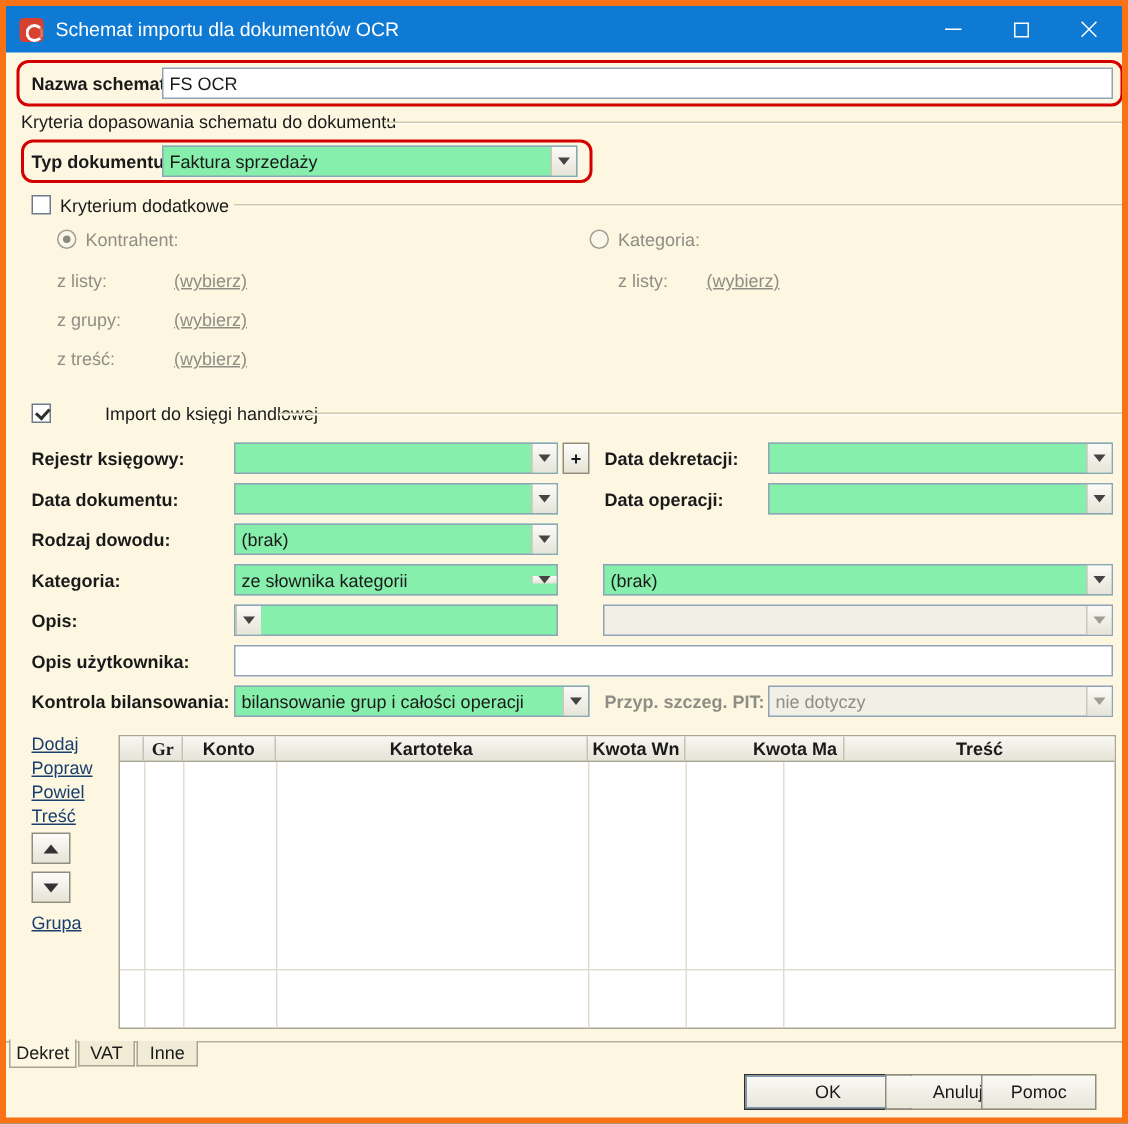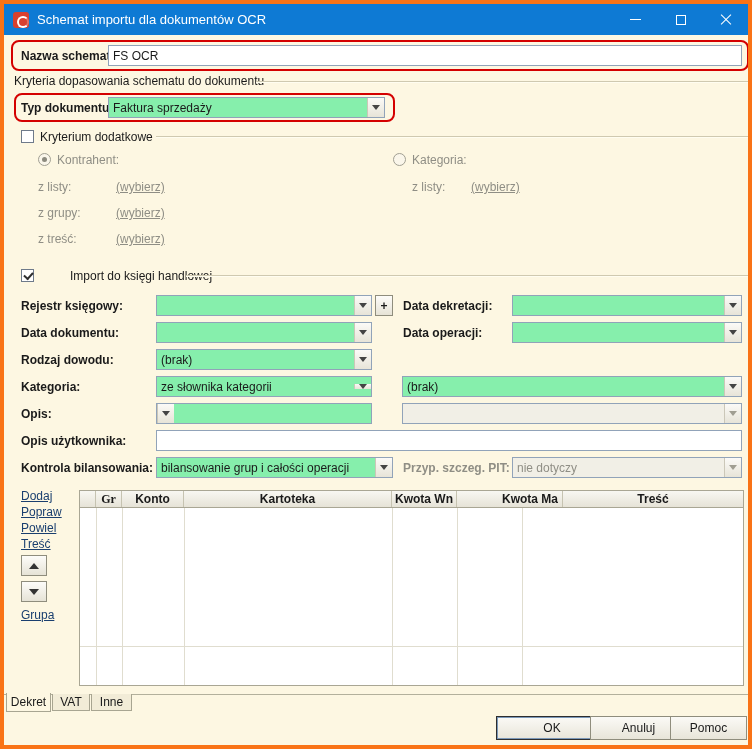--- a/index.html
+++ b/index.html
@@ -245,18 +245,18 @@
     </div>
   </div>
 
   <span class="tabline"></span>
   <span class="tab active" style="left:2px;width:45px;">Dekret</span>
   <span class="tab" style="left:48px;width:38px;">VAT</span>
   <span class="tab" style="left:87px;width:41px;">Inne</span>
 
   <span class="btn default" style="left:492px;top:712px;width:112px;">OK</span>
   <span class="btn" style="left:586px;top:712px;width:97px;">Anuluj</span>
-  <span class="btn" style="left:666px;top:712px;width:77px;">Pomoc</span>
+  <span class="btn" style="left:650px;top:712px;width:77px;">Pomoc</span>
 
   <span class="annot" style="left:7px;top:36px;width:738px;height:31px;"></span>
   <span class="annot" style="left:10px;top:89px;width:381px;height:29px;"></span>
 
 </div>
 
 </body></html>

